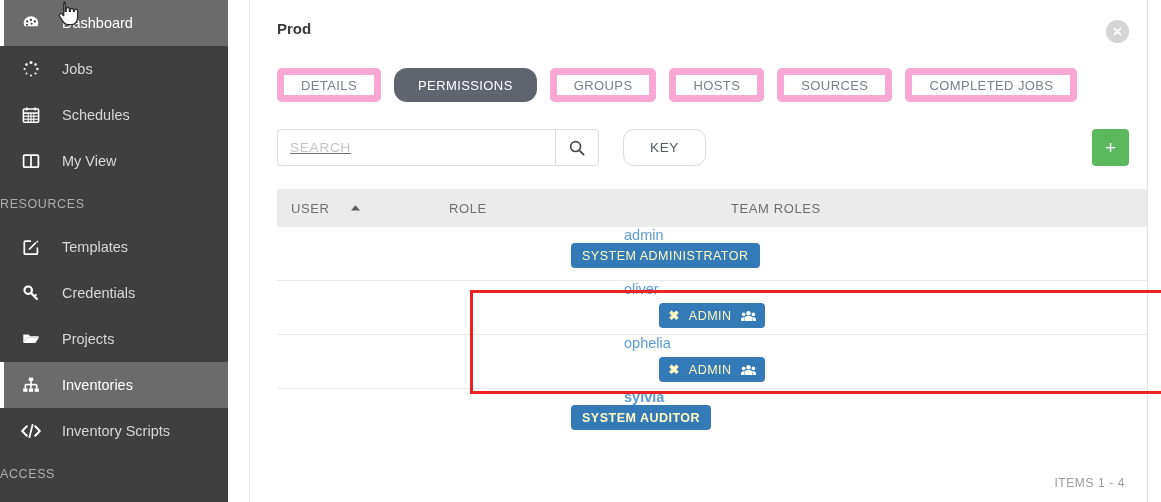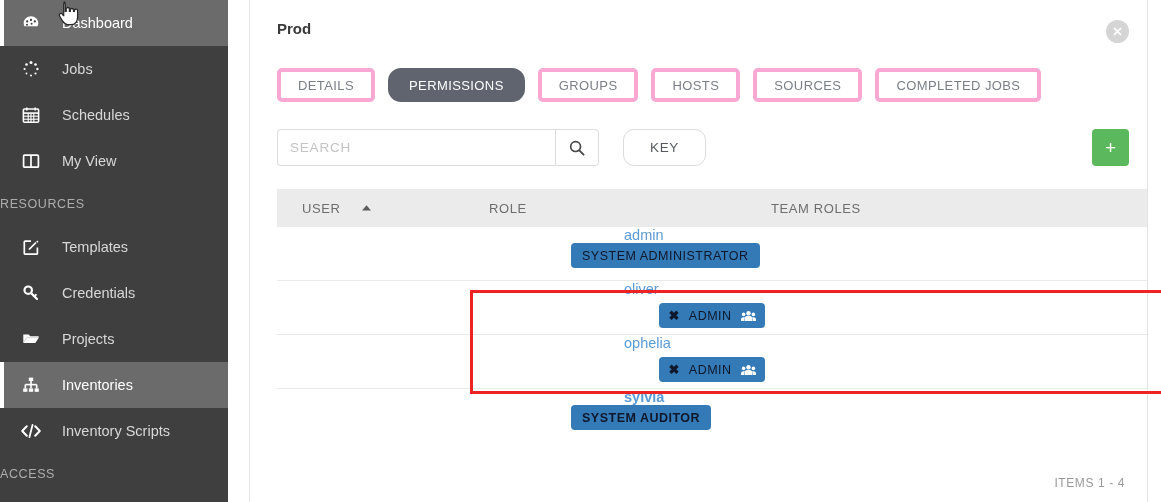--- a/index.html
+++ b/index.html
@@ -88,21 +88,21 @@
   #close-btn svg { display:block; }
 
   
   #tabs {
     position: absolute; left: 27px; top: 68px;
     display: flex; gap: 13px;
   }
   .tab {
     height: 34px;
     padding: 0 17px;
-    border: 4px solid #f9a8d4;
+    border: 7px solid #f9a8d4;
     border-radius: 5px;
     background: #ffffff;
     color: #7a7f87;
     font-size: 13px;
     letter-spacing: 0.4px;
     display: flex; align-items: center; justify-content: center;
     cursor: pointer;
     white-space: nowrap;
   }
   .tab.active {
@@ -125,20 +125,21 @@
     border: 1px solid #dcdcdc;
     border-right: none;
     border-radius: 4px 0 0 4px;
     padding: 0 12px;
     font-size: 13.5px;
     color: #6f6f6f;
     font-family: "Liberation Sans", sans-serif;
     outline: none;
     background: #fff;
     letter-spacing: 0.5px;
+    text-decoration: underline;
   }
   #search-input::placeholder { color: #c4c4c4; letter-spacing: 0.8px; }
   #search-btn {
     width: 44px; height: 37px;
     border: 1px solid #dcdcdc;
     border-radius: 0 4px 4px 0;
     background: #ffffff;
     display: flex; align-items: center; justify-content: center;
     cursor: pointer;
   }
@@ -167,21 +168,21 @@
   
   #table { position: absolute; left: 27px; top: 189px; right: 0px; }
   #thead {
     height: 38px;
     background: #ebebeb;
     display: flex; align-items: center;
     color: #6e6e6e;
     font-size: 13px;
     letter-spacing: 0.6px;
   }
-  .col-user { width: 212px; padding-left: 25px; display:flex; align-items:center; gap:20px;}
+  .col-user { width: 172px; padding-left: 14px; display:flex; align-items:center; gap:20px;}
   .col-role { width: 282px; }
   .col-team { flex: 1 1 auto; }
   .sort-caret { display:inline-block; }
 
   .trow {
     height: 54px;
     border-bottom: 1px solid #e9e9e9;
     display: flex; align-items: center;
     position: relative;
     flex-direction: column;
@@ -190,21 +191,21 @@
   .cell-user {
     width: 212px; padding-left: 18px;
     color: #5b9bd5; font-size: 14.5px;
     cursor: pointer;
   }
   .cell-role { width: 282px; display: flex; align-items: center; }
   .cell-team { flex: 1 1 auto; display: flex; align-items: center; }
 
   .badge {
     background: #337ab7;
-    color: #0f172a;
+    color: #fef9c3;
     border-radius: 4px;
     font-size: 12.5px;
     letter-spacing: 0.5px;
     height: 25px;
     display: inline-flex; align-items: center;
     padding: 0 11px;
     white-space: nowrap;
     cursor: pointer;
   }
   .badge.team { padding: 0 9px; gap: 9px; }

